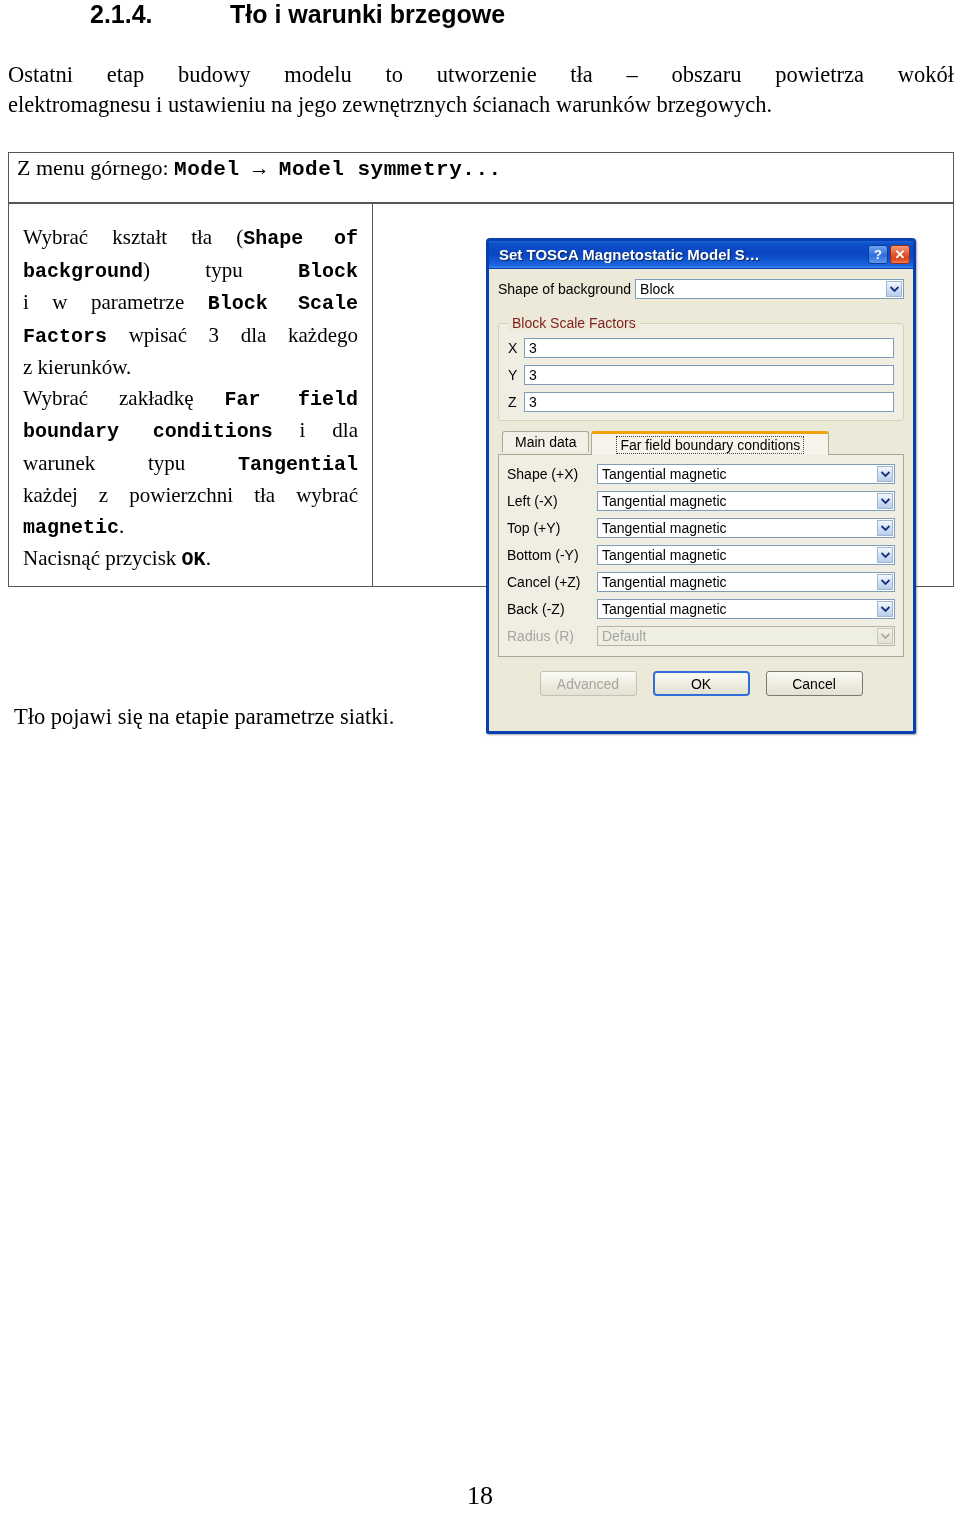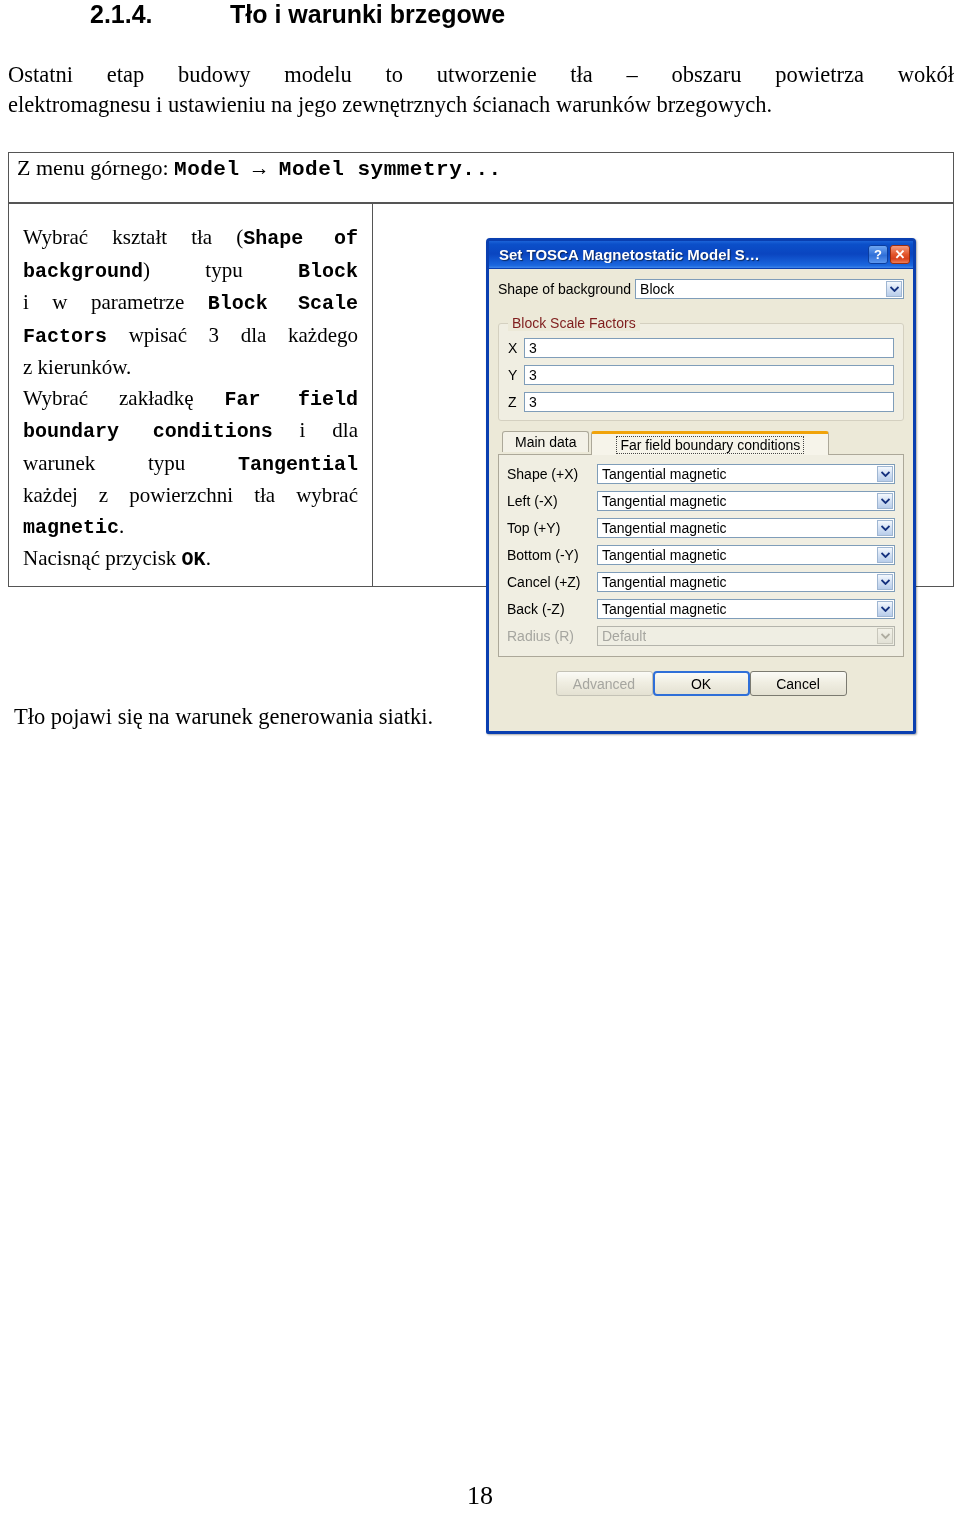--- a/index.html
+++ b/index.html
@@ -167,21 +167,21 @@
   .tabpanel {
     border: 1px solid #aca899; background:#f0eee2;
     padding: 9px 8px 10px 8px; margin-top: -1px;
     position: relative; z-index: 1;
   }
   .bc-row { display:flex; align-items:center; margin-bottom: 7px; }
   .bc-row:last-child { margin-bottom: 0; }
   .bc-lbl { width: 86px; font-size: 14px; color:#000; white-space:nowrap; }
   .bc-lbl.dim { color:#a6a6a0; }
 
-  .btnbar { display:flex; justify-content:center; margin-top: 14px; }
+  .btnbar { display:flex; justify-content:center; gap: 16px; margin-top: 14px; }
   .btn {
     width: 97px; height: 25px;
     border: 1px solid #7b7a70; border-radius: 3px;
     background: linear-gradient(180deg,#fbfbf7 0%,#f0eee2 45%,#e4e1d2 100%);
     font-size: 14px; color: #000;
     display:flex; align-items:center; justify-content:center;
   }
   .btn.default {
     border: 2px solid #2f6fd8; border-radius: 4px;
   }
@@ -380,17 +380,17 @@
               <div class="btn">Cancel</div>
             </div>
 
           </div>
         </div>
 
       </div>
     </div>
   </div>
 
-  <div class="after">Tło pojawi się na warunek generowania siatki.</div>
+  <div class="after">Tło pojawi się na etapie parametrze siatki.</div>
 
   <div class="pagenum">18</div>
 
 </div>
 
 </body></html>

